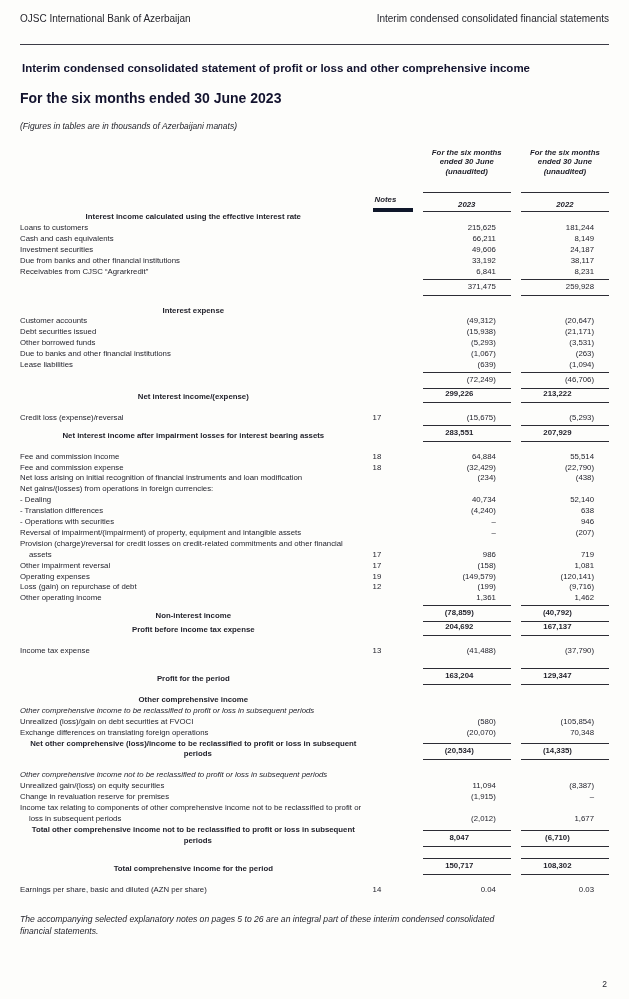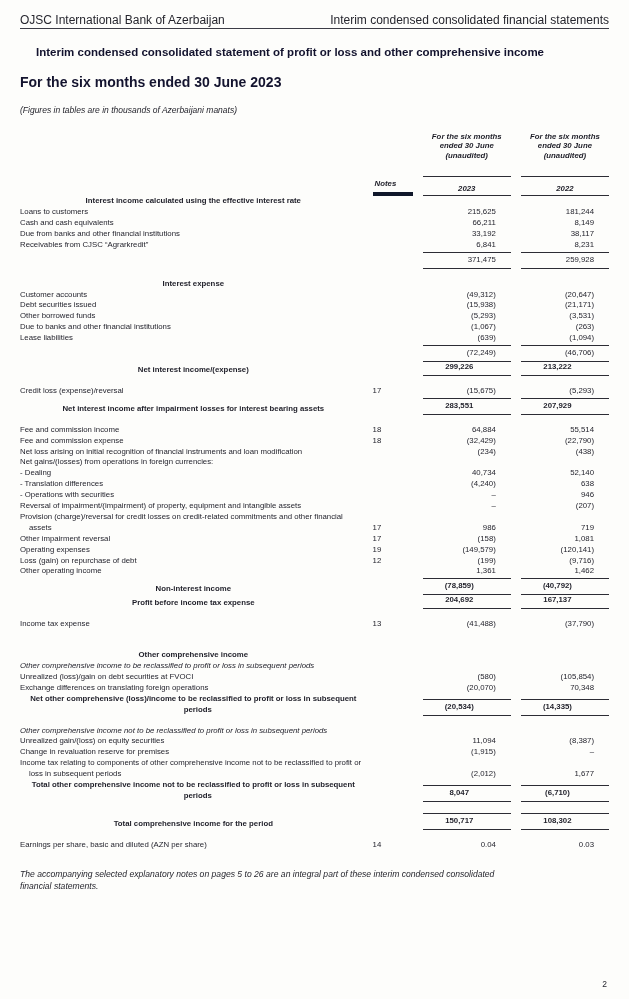--- a/index.html
+++ b/index.html
@@ -12,27 +12,27 @@
     color: #1e1e28;
     padding: 13px 20px 0 20px;
     box-sizing: border-box;
     position: relative;
     overflow: hidden;
   }
   .tophead {
     display: flex;
     justify-content: space-between;
     align-items: flex-end;
-    font-size: 12px;
+    font-size: 10px;
     color: #26262e;
-    padding-bottom: 1px;
+    padding-bottom: 20px;
     border-bottom: 1.5px solid #3c3c46;
   }
   .doc-title {
-    margin: 16px 0 0 16px;
+    margin: 16px 0 0 2px;
     font-size: 11.5px;
     line-height: 1.35;
     font-weight: bold;
     color: #13132e;
   }
   .doc-subtitle {
     margin: 13px 0 0 0;
     font-size: 14px;
     font-weight: bold;
     color: #13132e;
@@ -174,20 +174,32 @@
           <td class="c-note"></td>
           <td class="c-val">
             <div class="vbox">66,211</div>
           </td>
           <td class="c-val">
             <div class="vbox">8,149</div>
           </td>
         </tr>
         <tr>
           <td class="c-label">
+            <div class="lbl">Investment securities</div>
+          </td>
+          <td class="c-note"></td>
+          <td class="c-val">
+            <div class="vbox">49,606</div>
+          </td>
+          <td class="c-val">
+            <div class="vbox">24,187</div>
+          </td>
+        </tr>
+        <tr>
+          <td class="c-label">
             <div class="lbl">Due from banks and other financial institutions</div>
           </td>
           <td class="c-note"></td>
           <td class="c-val">
             <div class="vbox">33,192</div>
           </td>
           <td class="c-val">
             <div class="vbox">38,117</div>
           </td>
         </tr>
@@ -534,20 +546,32 @@
           <td class="c-note">13</td>
           <td class="c-val">
             <div class="vbox">(41,488)</div>
           </td>
           <td class="c-val">
             <div class="vbox">(37,790)</div>
           </td>
         </tr>
         <tr class="spacer">
           <td colspan="4"></td>
+        </tr>
+        <tr>
+          <td class="c-label b">
+            <div class="lbl">Profit for the period</div>
+          </td>
+          <td class="c-note"></td>
+          <td class="c-val b">
+            <div class="vbox lt lb">163,204</div>
+          </td>
+          <td class="c-val b">
+            <div class="vbox lt lb">129,347</div>
+          </td>
         </tr>
         <tr class="spacer">
           <td colspan="4"></td>
         </tr>
         <tr>
           <td class="c-label b">
             <div class="lbl">Other comprehensive income</div>
           </td>
           <td class="c-note"></td>
           <td class="c-val b">

